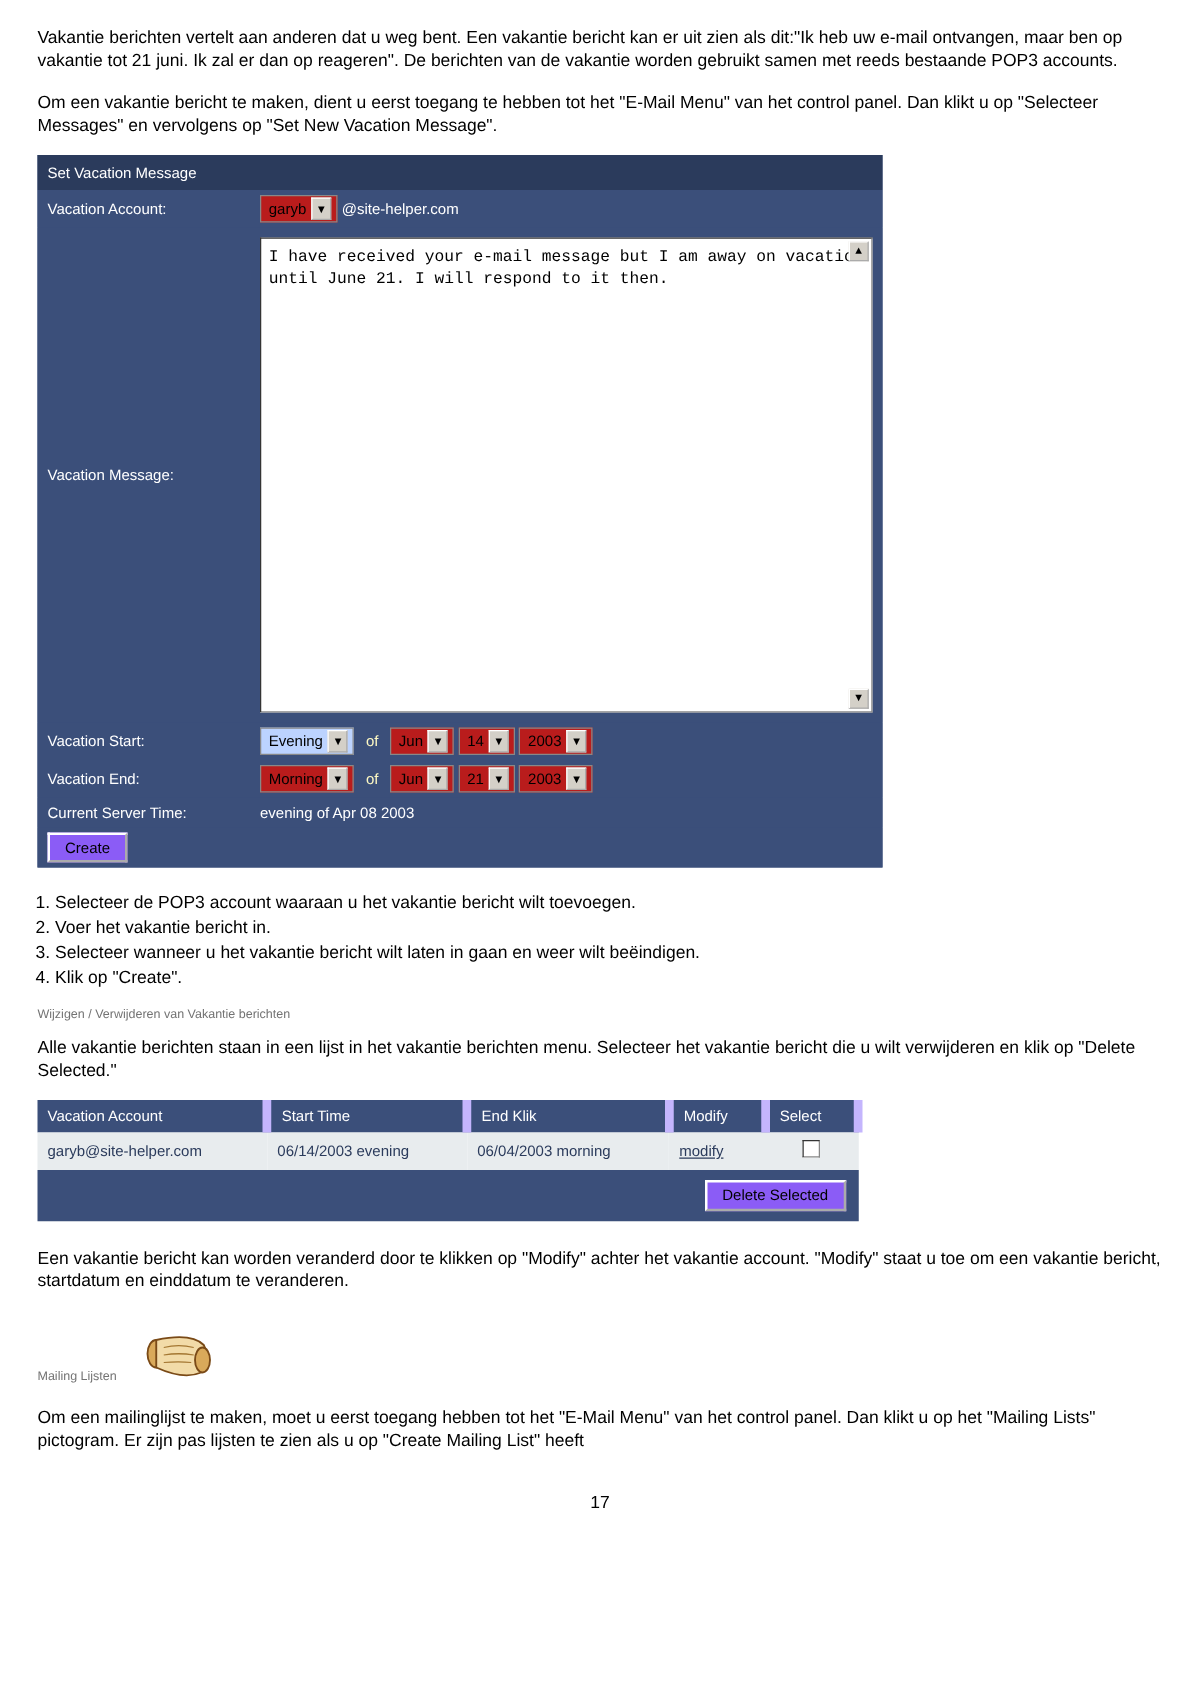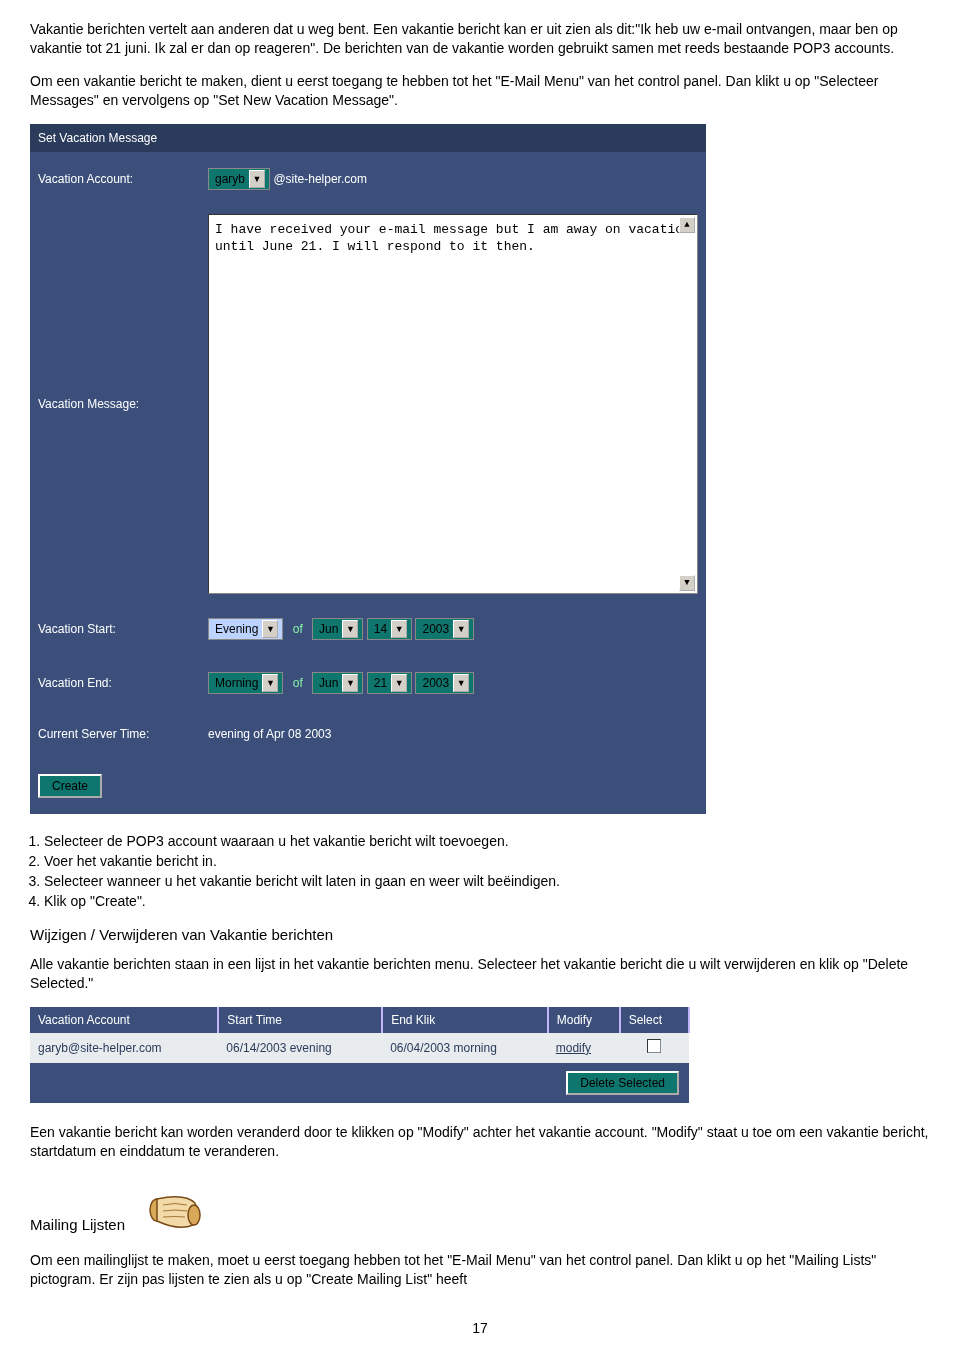--- a/index.html
+++ b/index.html
@@ -15,33 +15,33 @@
     .para { margin-bottom: 14px; }
     .screenshot-table {
       border-collapse: collapse;
       background: #3b4f7a;
       color: #fff;
       width: 676px;
       margin: 6px 0 18px 0;
       font-family: Verdana, Arial, sans-serif;
       font-size: 12px;
     }
-    .screenshot-table td { padding: 16px 8px; vertical-align: middle; }
+    .screenshot-table td { padding: 4px 8px; vertical-align: middle; }
     .header-row td {
       background: #2b3b5c;
       color: #fff;
       padding: 6px 8px;
       font-size: 12px;
     }
     .body-cell { background: #3b4f7a; color: #fff; }
     .label-col { width: 170px; }
     .dropdown {
       display: inline-flex;
       align-items: center;
-      background: #0f766e;
+      background: #b91c1c;
       border: 1px solid #888;
       height: 22px;
       padding: 0 4px 0 6px;
       color: #000;
       font-size: 12px;
       font-family: Verdana, Arial, sans-serif;
     }
     .dropdown.evening { background: #bcd3ff; }
     .dd-arrow {
       display: inline-flex;
@@ -80,43 +80,43 @@
       bottom: 2px; right: 2px;
       width: 16px; height: 16px;
       background: #d4d0c8;
       border: 1px outset #fff;
       font-size: 9px;
       text-align: center;
       line-height: 14px;
     }
     .btn {
       display: inline-block;
-      background: #0f766e;
+      background: #8b5cf6;
       color: #000;
       border: 2px outset #fff;
       padding: 2px 12px;
       font-size: 12px;
       font-family: Verdana, Arial, sans-serif;
     }
-    .of-text { color: #86efac; padding: 0 6px; font-size:12px; }
+    .of-text { color: #fef9c3; padding: 0 6px; font-size:12px; }
     .ordered-list { margin: 8px 0 14px 0; padding-left: 1em; }
     .ordered-list li { margin: 1px 0; }
-    .red-heading { color: #000000; font-weight: normal; margin: 14px 0 10px 0; font-size: 15px; }
+    .red-heading { color: #737373; font-weight: normal; margin: 14px 0 10px 0; font-size: 10px; }
     .list-table {
       border-collapse: collapse;
       width: 660px;
       font-family: Verdana, Arial, sans-serif;
       font-size: 12px;
       margin: 8px 0 20px 0;
     }
     .list-table td.head {
       background: #3b4f7a;
       color: #fff;
       padding: 5px 8px;
-      border-right: 2px solid #c4b5fd;
+      border-right: 7px solid #c4b5fd;
     }
     .list-table td.body {
       background: #e8ecee;
       color: #2b3b5c;
       padding: 6px 8px;
     }
     .list-table td.btnrow {
       background: #3b4f7a;
       text-align: right;
       padding: 8px 10px;

